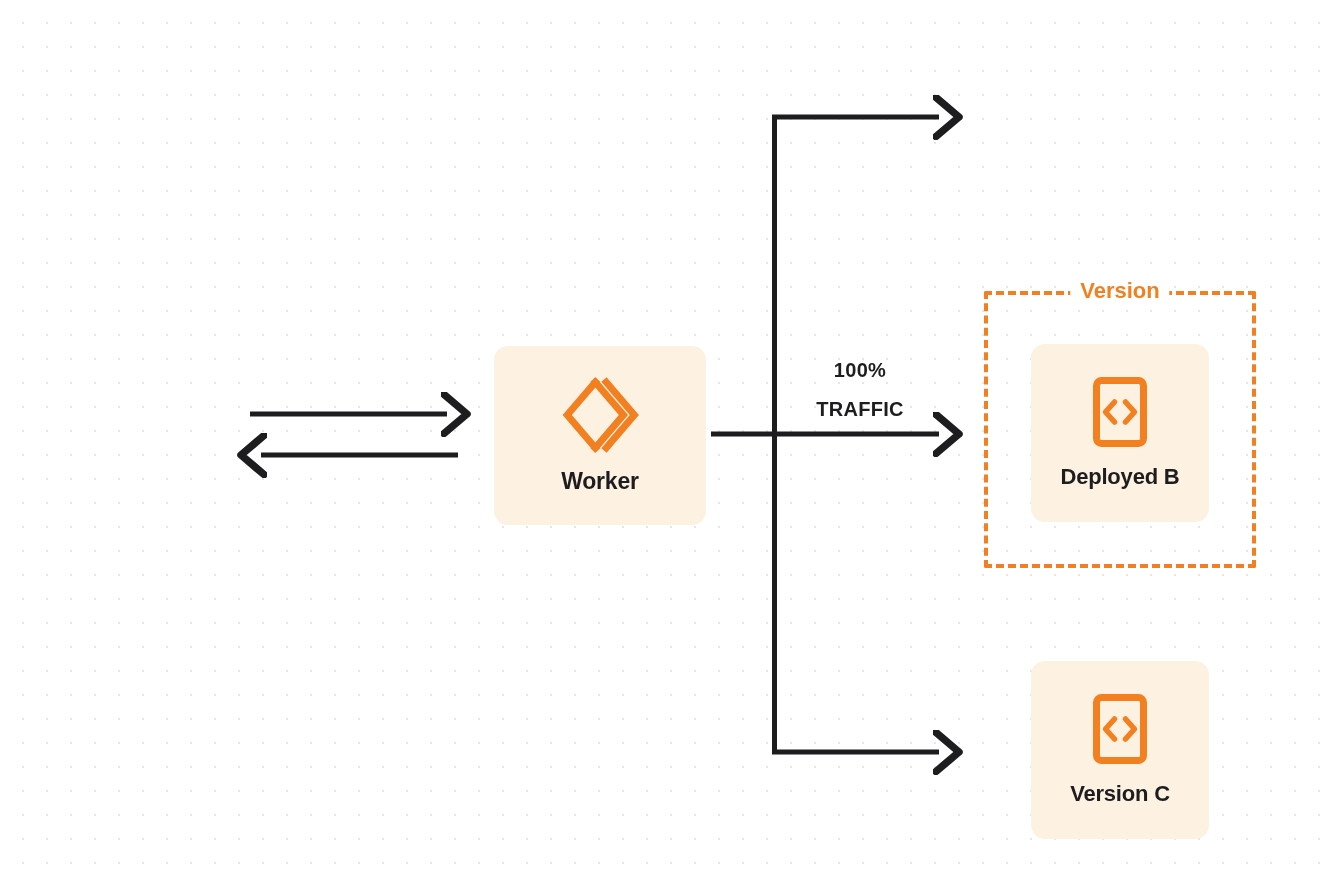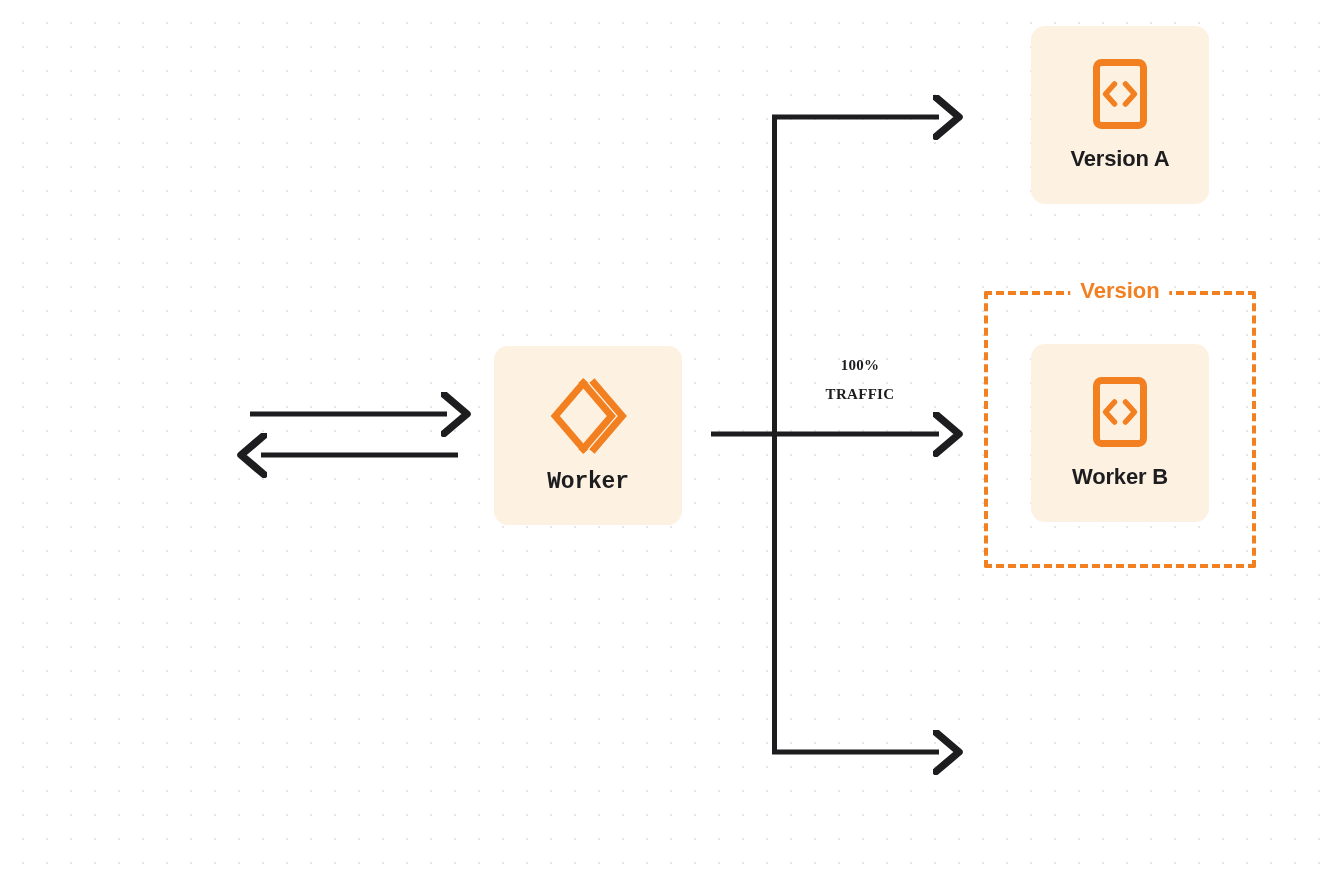--- a/index.html
+++ b/index.html
@@ -41,24 +41,23 @@
     top: 345px;
     width: 181px;
     height: 180px;
     background: #f3f4f5;
   }
   #client-node .node-label { font-size: 23px; }
 
   #worker-node {
     left: 494px;
     top: 346px;
-    width: 188px;
+    width: 212px;
     height: 179px;
     background: #fdf1e2;
-    font-family: Liberation Mono, monospace;
   }
   #worker-node .node-label { font-size: 23px; margin-top: 14px; }
 
   #version-a-node {
     left: 1031px;
     top: 26px;
     width: 178px;
     height: 178px;
     background: #fdf1e2;
   }
@@ -119,25 +118,24 @@
   }
 
   
   #traffic-label {
     position: absolute;
     left: 796px;
     top: 351px;
     width: 128px;
     text-align: center;
     color: #1d1d1f;
-    font-size: 15px;
+    font-size: 20px;
     font-weight: bold;
     line-height: 1.95;
     letter-spacing: 0.3px;
-    font-family: Liberation Serif, serif;
   }
 </style>
 </head>
 <body>
 
 <div id="canvas">
 
   <svg id="connectors" viewBox="0 0 1338 878" xmlns="http://www.w3.org/2000/svg">
     <defs>
       <marker id="arrow-right" markerWidth="9" markerHeight="9" refX="1.2" refY="4.5" orient="auto" markerUnits="strokeWidth">
@@ -171,36 +169,36 @@
     <svg class="worker-logo" viewBox="0 0 100 100" xmlns="http://www.w3.org/2000/svg">
 
       <path d="M44 8 L8 50 L44 92" fill="none" stroke="#f38020" stroke-width="9" stroke-linecap="square" stroke-linejoin="miter"></path>
       <path d="M44 8 L80 50 L44 92" fill="none" stroke="#f38020" stroke-width="9" stroke-linecap="square" stroke-linejoin="miter"></path>
 
       <path d="M58 8 L94 50 L58 92" fill="none" stroke="#f38020" stroke-width="9" stroke-linecap="square" stroke-linejoin="miter"></path>
     </svg>
     <span class="node-label">Worker</span>
   </div>
 
-  <div class="node" id="version-a-node">
-    <svg class="code-icon" viewBox="0 0 56 72" xmlns="http://www.w3.org/2000/svg">
-      <rect x="4.5" y="4.5" width="47" height="63" rx="5" ry="5" fill="none" stroke="#f38020" stroke-width="7"></rect>
-      <path d="M22.5 26 L13.5 36 L22.5 46" fill="none" stroke="#f38020" stroke-width="5.5" stroke-linecap="round" stroke-linejoin="round"></path>
-      <path d="M33.5 26 L42.5 36 L33.5 46" fill="none" stroke="#f38020" stroke-width="5.5" stroke-linecap="round" stroke-linejoin="round"></path>
-    </svg>
-    <span class="node-label">Version A</span>
-  </div>
 
   <div id="deployed-group">
     <span id="deployed-label">Version</span>
   </div>
 
   <div class="node" id="version-b-node">
     <svg class="code-icon" viewBox="0 0 56 72" xmlns="http://www.w3.org/2000/svg">
       <rect x="4.5" y="4.5" width="47" height="63" rx="5" ry="5" fill="none" stroke="#f38020" stroke-width="7"></rect>
       <path d="M22.5 26 L13.5 36 L22.5 46" fill="none" stroke="#f38020" stroke-width="5.5" stroke-linecap="round" stroke-linejoin="round"></path>
       <path d="M33.5 26 L42.5 36 L33.5 46" fill="none" stroke="#f38020" stroke-width="5.5" stroke-linecap="round" stroke-linejoin="round"></path>
     </svg>
-    <span class="node-label">Worker B</span>
-  </div>
-
+    <span class="node-label">Deployed B</span>
+  </div>
+
+  <div class="node" id="version-c-node">
+    <svg class="code-icon" viewBox="0 0 56 72" xmlns="http://www.w3.org/2000/svg">
+      <rect x="4.5" y="4.5" width="47" height="63" rx="5" ry="5" fill="none" stroke="#f38020" stroke-width="7"></rect>
+      <path d="M22.5 26 L13.5 36 L22.5 46" fill="none" stroke="#f38020" stroke-width="5.5" stroke-linecap="round" stroke-linejoin="round"></path>
+      <path d="M33.5 26 L42.5 36 L33.5 46" fill="none" stroke="#f38020" stroke-width="5.5" stroke-linecap="round" stroke-linejoin="round"></path>
+    </svg>
+    <span class="node-label">Version C</span>
+  </div>
 
 </div>
 
 </body></html>

